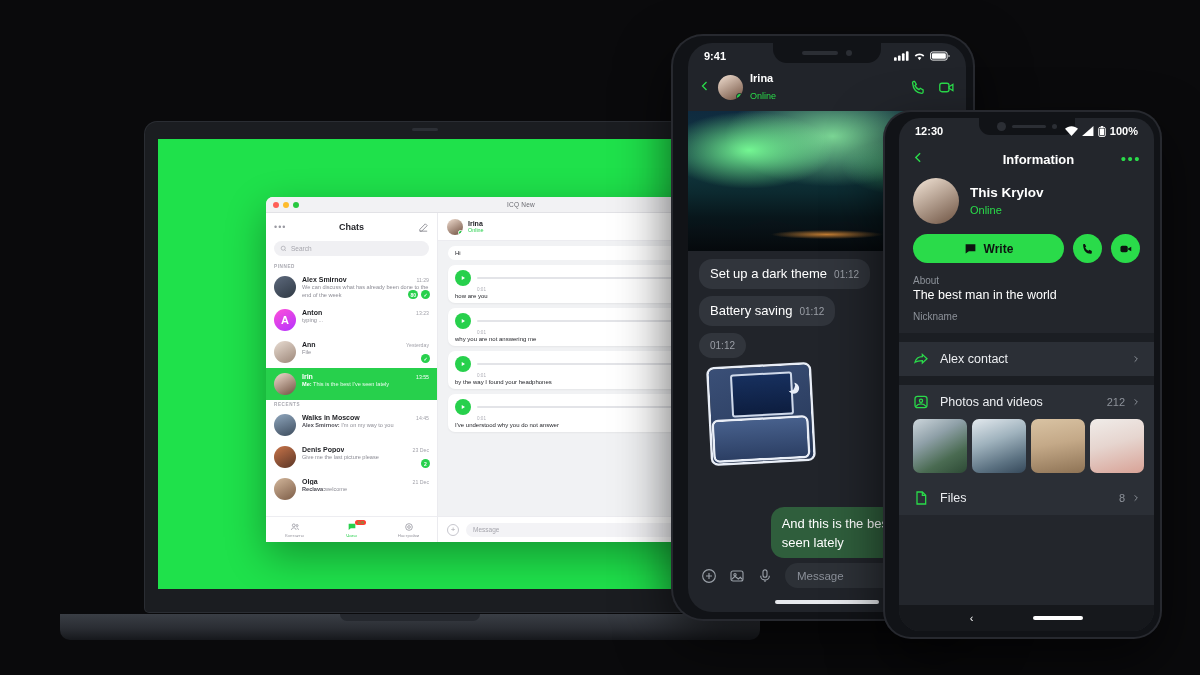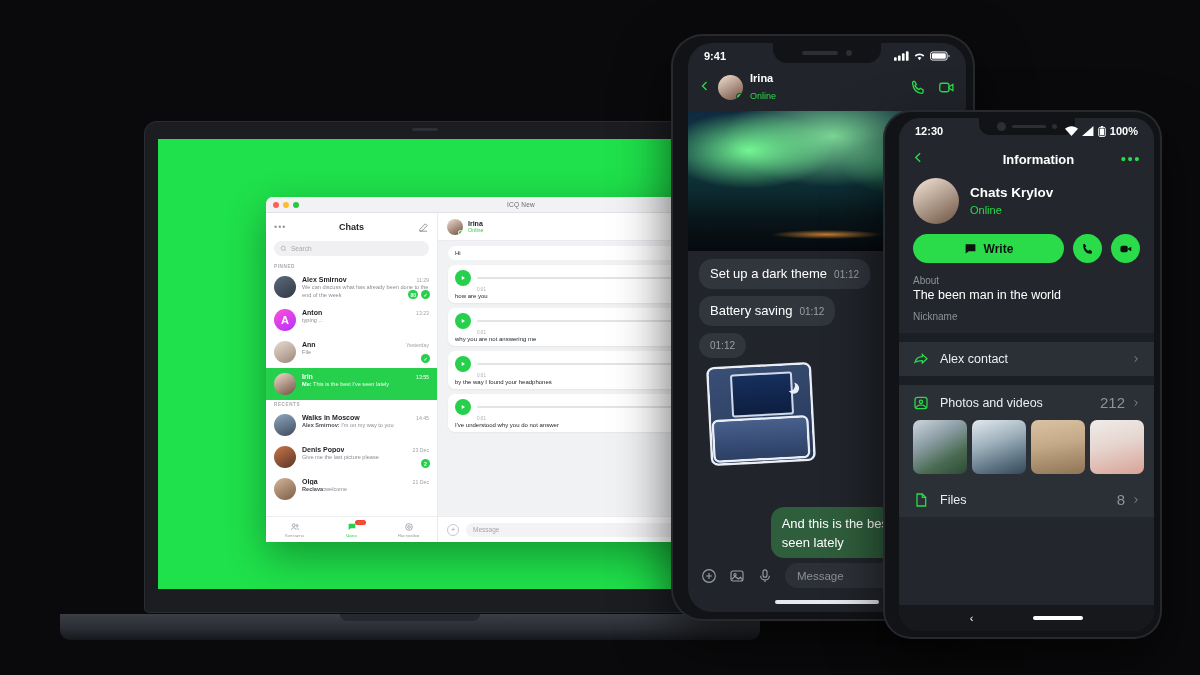--- a/index.html
+++ b/index.html
@@ -218,21 +218,21 @@
   .i-lab{font-size:10px;color:#8d929a;margin-bottom:2px;}
   .i-val{font-size:12.5px;color:#fff;}
   .i-val.gr{color:#2ADB4A;}
   .i-gap{height:9px;background:#1b1e23;}
   .i-sect{background:#2b2f36;}
   .i-row{display:flex;align-items:center;gap:11px;padding:9px 14px;position:relative;}
   .i-row + .i-row::before{content:"";position:absolute;left:38px;right:0;top:0;height:1px;background:#373b43;}
   .i-row svg.lead{width:16px;height:16px;color:#2ADB4A;flex:0 0 auto;}
   .i-rowlab{font-size:12.5px;color:#eceef1;}
   .i-right{margin-left:auto;display:flex;align-items:center;gap:7px;}
-  .i-count{font-size:15px;color:#8d929a;}
+  .i-count{font-size:11px;color:#8d929a;}
   .i-chev{width:8px;height:8px;color:#9aa0a8;}
   .toggle{width:34px;height:18px;border-radius:10px;background:#2ADB4A;position:relative;}
   .toggle i{position:absolute;right:2px;top:2px;width:14px;height:14px;border-radius:50%;background:#fff;}
   .thumbs{display:flex;gap:5px;padding:0 14px 8px;}
   .thumb{width:54px;height:54px;border-radius:7px;overflow:hidden;flex:0 0 auto;}
   .t1{background:linear-gradient(150deg,#cdd6dc 0%,#8fa0a8 35%,#4a6b52 70%,#2d4a35 100%);}
   .t2{background:linear-gradient(160deg,#e3e9ee 0%,#9fb2bd 40%,#5c7282 75%,#35485a 100%);}
   .t3{background:linear-gradient(170deg,#d9c3a3 0%,#c4a988 45%,#8e7355 100%);}
   .t4{background:linear-gradient(165deg,#f0ece9 0%,#e6d5cf 45%,#d8a296 100%);}
   .and-nav{position:absolute;left:0;right:0;bottom:0;height:26px;display:flex;align-items:center;
@@ -635,21 +635,21 @@
         <span class="bk"><svg viewBox="0 0 24 24" fill="none" stroke="currentColor" stroke-width="2.6">
               <path d="M15 4l-8 8 8 8"></path>
             </svg></span>
         <span class="i-title">Information</span>
         <span class="i-more">•••</span>
       </div>
 
       <div class="i-profile">
         <span class="i-av" style="background:linear-gradient(150deg,#f4e6d8,#6d5241)"></span>
         <span>
-          <span class="i-name" style="display:block">Chats Krylov</span>
+          <span class="i-name" style="display:block">This Krylov</span>
           <span class="i-online">Online</span>
         </span>
       </div>
 
       <div class="i-actions">
         <span class="btn-write">
           <svg viewBox="0 0 24 24" fill="currentColor">
               <path d="M3 4h18v13H9l-6 4V4z"></path>
             </svg>
           <span>Write</span>
@@ -662,21 +662,21 @@
         <span class="circ">
             <svg viewBox="0 0 24 24" fill="currentColor">
               <rect x="2.5" y="6.5" width="12.5" height="11" rx="3"></rect>
               <path d="M15.5 11l5.5-3v8l-5.5-3z"></path>
             </svg>
           </span>
       </div>
 
       <div class="i-field">
         <div class="i-lab">About</div>
-        <div class="i-val">The been man in the world</div>
+        <div class="i-val">The best man in the world</div>
       </div>
       <div class="i-field">
         <div class="i-lab">Nickname</div>
       </div>
 
       <div class="i-gap"></div>
 
       <div class="i-sect">
         <div class="i-row">
           <svg class="lead" viewBox="0 0 24 24" fill="none" stroke="currentColor" stroke-width="1.9">

